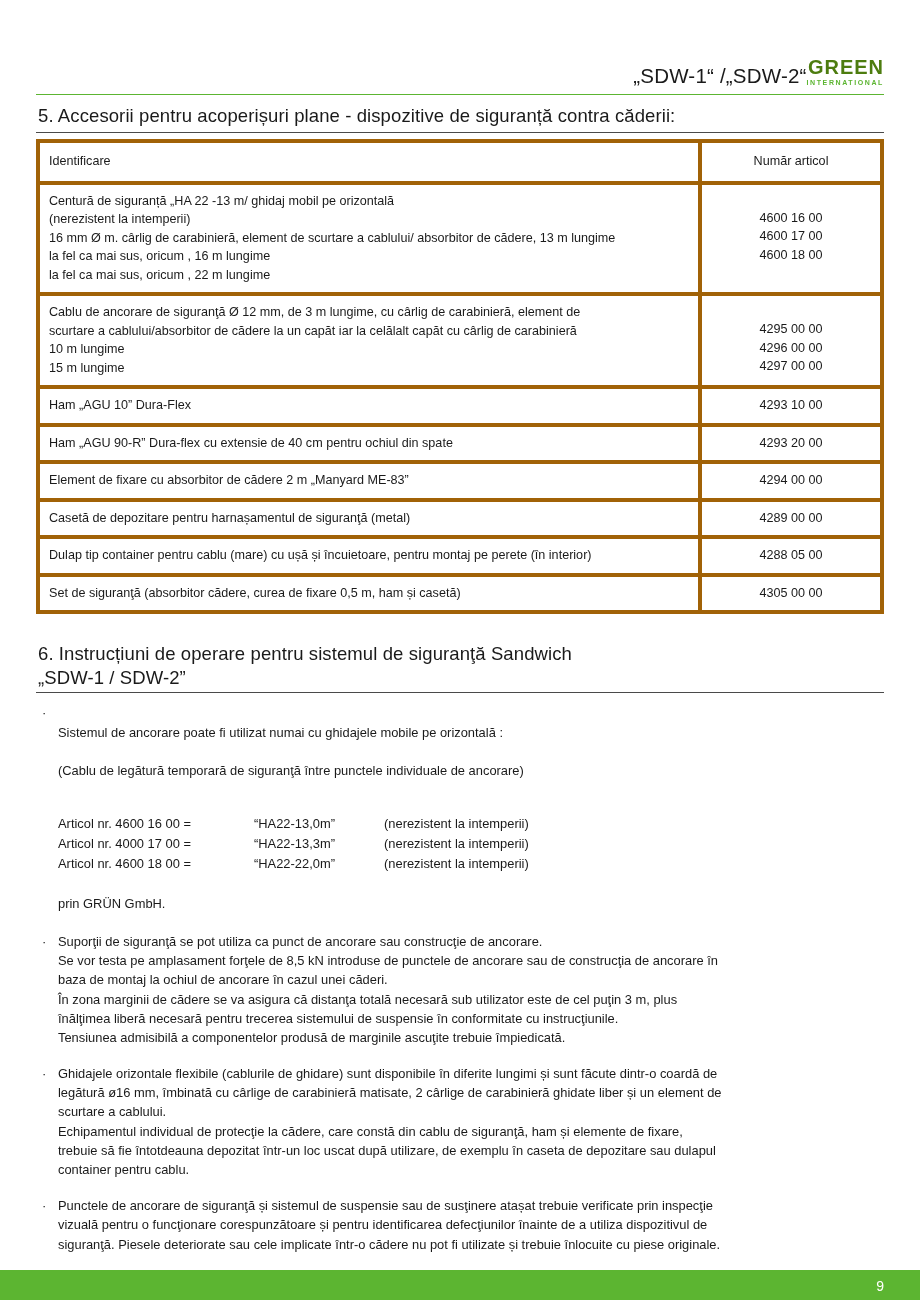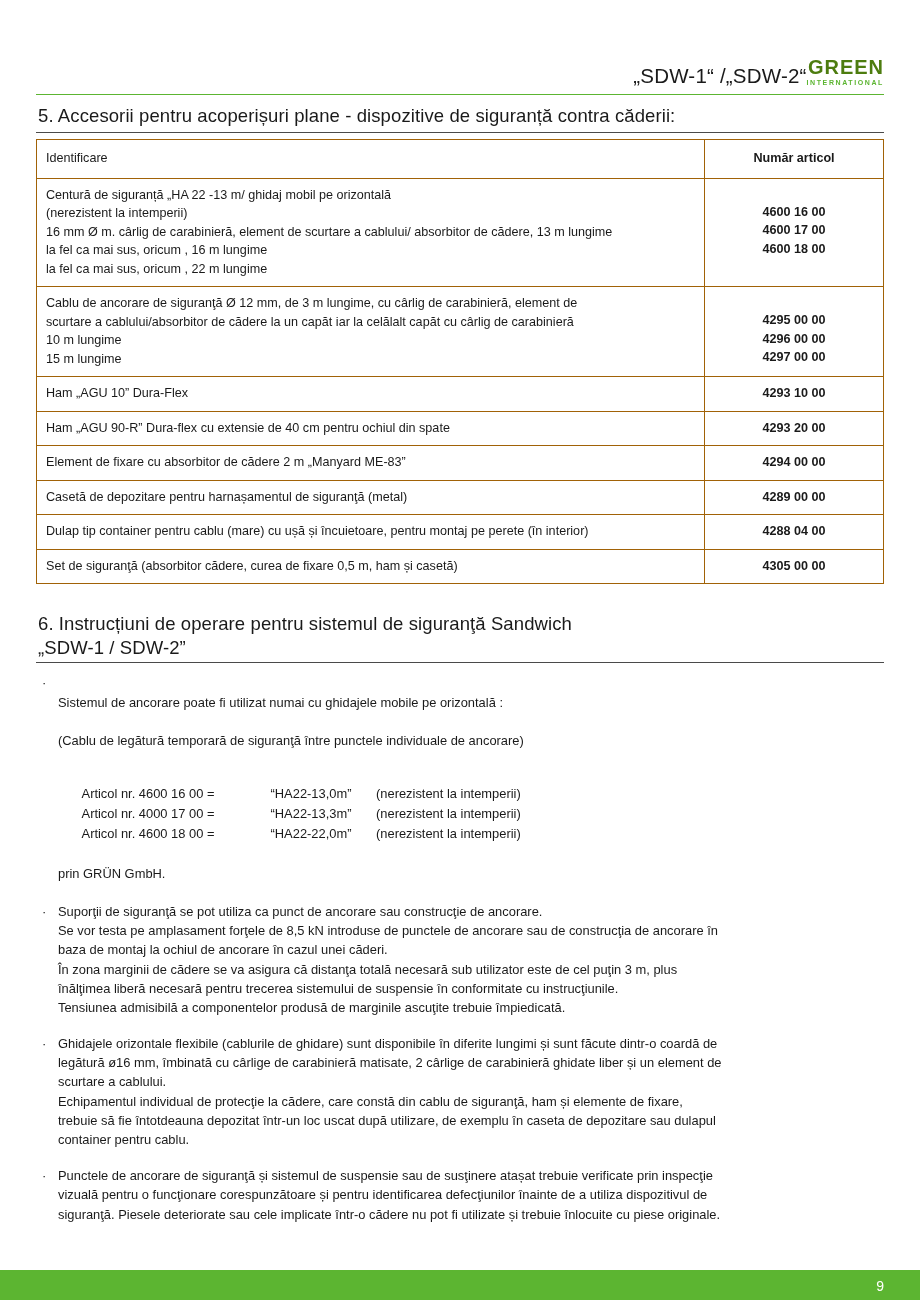--- a/index.html
+++ b/index.html
@@ -76,34 +76,33 @@
   }
 
   
   table.acc-table {
     width: 100%;
     border-collapse: collapse;
     margin-top: 6px;
     font-size: 12.6px;
   }
   table.acc-table td, table.acc-table th {
-    border: 1px solid #a16207;
+    border: 4px solid #a16207;
     vertical-align: top;
     padding: 7px 9px 8px 9px;
     font-weight: normal;
     line-height: 1.47;
   }
   table.acc-table th.col-id {
     text-align: left;
   }
   table.acc-table th.col-num, table.acc-table td.col-num {
     text-align: center;
     width: 160px;
     white-space: pre-line;
-    font-weight: bold;
   }
   table.acc-table th {
     padding-top: 9px;
     padding-bottom: 10px;
   }
   td.col-desc {
     white-space: pre-line;
   }
   td.tall {
     padding-top: 10px;
@@ -140,25 +139,24 @@
   .bullet-text {
     flex: 1;
     white-space: pre-line;
   }
   .bullet-text .em {
   }
   .spacer-14 { height: 14px; }
   .spacer-18 { height: 18px; }
 
   .article-list {
-    margin-left: 14px;
+    margin-left: 22px;
     margin-top: 14px;
     font-size: 12.9px;
     line-height: 1.55;
-    text-align: center;
   }
   .article-row {
     display: flex;
   }
   .art-label { width: 196px; }
   .art-name  { width: 130px; }
   .art-note  { }
   .prin-line {
     margin-left: 22px;
     margin-top: 20px;
@@ -237,21 +235,21 @@
       <tr>
         <td class="col-desc">Element de fixare cu absorbitor de cădere 2 m „Manyard ME-83”</td>
         <td class="col-num">4294 00 00</td>
       </tr>
       <tr>
         <td class="col-desc">Casetă de depozitare pentru harnașamentul de siguranţă (metal)</td>
         <td class="col-num">4289 00 00</td>
       </tr>
       <tr>
         <td class="col-desc">Dulap tip container pentru cablu (mare) cu ușă și încuietoare, pentru montaj pe perete (în interior)</td>
-        <td class="col-num">4288 04 00</td>
+        <td class="col-num">4288 05 00</td>
       </tr>
       <tr>
         <td class="col-desc">Set de siguranţă (absorbitor cădere, curea de fixare 0,5 m, ham și casetă)</td>
         <td class="col-num">4305 00 00</td>
       </tr>
     </tbody>
   </table>
 
   <div class="spacer-18"></div>
   <div class="section-heading multi" style="white-space: pre-line;">6. Instrucțiuni de operare pentru sistemul de siguranţă Sandwich

